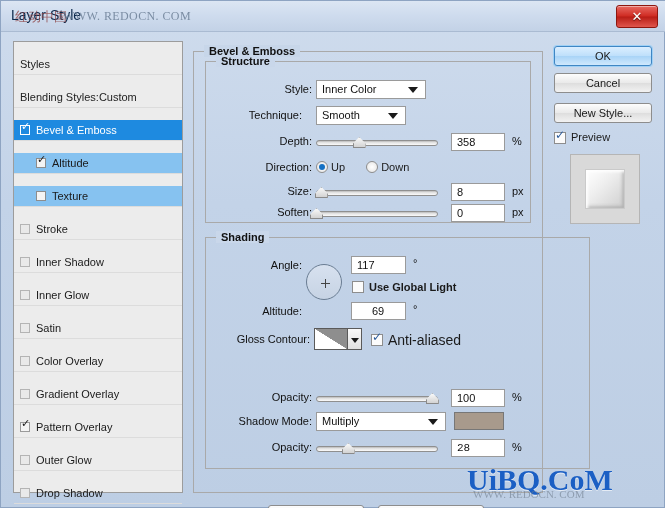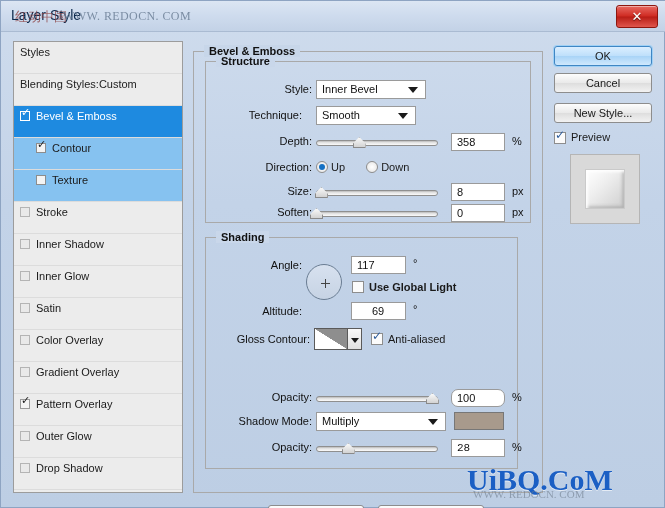--- a/index.html
+++ b/index.html
@@ -50,25 +50,26 @@
     position:absolute;left:0;top:0;width:100%;height:100%;
     color:#fff;font-size:13px;font-weight:bold;line-height:21px;text-align:center;
     text-shadow:0 1px 1px rgba(0,0,0,.5);
   }
   
   #styles-panel{
     position:absolute;left:12px;top:40px;width:170px;height:452px;
     background:#ececec;border:1px solid #9c9c9c;box-sizing:border-box;
   }
   .style-row{
-    height:32px;line-height:21px;
+    height:21px;line-height:21px;
     border-bottom:1px solid #dcdcdc;
     padding-left:6px;box-sizing:border-box;
     position:relative;white-space:nowrap;
     font-size:11px;
+    margin-top:12px;
   }
   .style-row.header{font-size:11px;color:#222;background:#ececec;}
   .style-row.selected{background:#1e8ae0;color:#fff;}
   .style-row.sub{background:#86c2f0;padding-left:22px;}
   .cb{
     display:inline-block;width:10px;height:10px;
     border:1px solid #9a9a9a;background:#f4f4f4;
     vertical-align:middle;margin-right:6px;position:relative;top:-1px;
     box-sizing:border-box;
   }
@@ -118,21 +119,21 @@
   .groupbox{
     position:absolute;border:1px solid #a9a9a9;box-sizing:border-box;
   }
   .group-title{
     position:absolute;top:-7px;left:10px;padding:0 5px;
     background:#c9d7ea;font-weight:bold;font-size:11px;color:#111;
   }
   #bevel-group{left:0;top:10px;width:350px;height:442px;}
   #bevel-group .group-title{background:#c7d6e9;}
   #structure-group{left:12px;top:20px;width:326px;height:162px;}
-  #shading-group{left:12px;top:196px;width:313px;height:232px;}
+  #shading-group{left:12px;top:196px;width:385px;height:232px;}
   .group-title.inner{background:#c9d7ea;}
   
   .row{position:absolute;height:20px;white-space:nowrap;}
   .lbl{position:absolute;right:0;top:3px;font-size:11px;text-align:right;color:#111;}
   .sel{
     position:absolute;height:19px;
     background:#ffffff;border:1px solid #9a9a9a;box-sizing:border-box;
     font-size:11px;line-height:17px;padding-left:5px;color:#111;
     cursor:pointer;
   }
@@ -257,21 +258,21 @@
 
   <div id="styles-panel">
     <div class="style-row header">
       <span>Styles</span>
     </div>
     <div class="style-row header">
       <span>Blending Styles:Custom</span>
     </div>
     <div id="styles-items">
         <div class="style-row selected"><span class="cb checked"></span><span>Bevel &amp; Emboss</span></div>
-        <div class="style-row sub"><span class="cb checked"></span><span>Contour</span></div>
+        <div class="style-row sub"><span class="cb checked"></span><span>Altitude</span></div>
         <div class="style-row sub"><span class="cb cb-gray"></span><span>Texture</span></div>
         <div class="style-row"><span class="cb cb-gray"></span><span>Stroke</span></div>
         <div class="style-row"><span class="cb cb-gray"></span><span>Inner Shadow</span></div>
         <div class="style-row"><span class="cb cb-gray"></span><span>Inner Glow</span></div>
         <div class="style-row"><span class="cb cb-gray"></span><span>Satin</span></div>
         <div class="style-row"><span class="cb cb-gray"></span><span>Color Overlay</span></div>
         <div class="style-row"><span class="cb cb-gray"></span><span>Gradient Overlay</span></div>
         <div class="style-row"><span class="cb checked"></span><span>Pattern Overlay</span></div>
         <div class="style-row"><span class="cb cb-gray"></span><span>Outer Glow</span></div>
         <div class="style-row"><span class="cb cb-gray"></span><span>Drop Shadow</span></div>
@@ -293,28 +294,28 @@
     <div class="groupbox" id="bevel-group">
       <div class="group-title">Bevel &amp; Emboss</div>
     </div>
 
     <div class="groupbox" id="structure-group">
       <div class="group-title inner">Structure</div>
 
       <div class="row" style="left:0;top:18px;width:326px;">
         <div class="lbl" style="right:220px;width:90px;">Style:</div>
         <div class="sel" style="left:110px;top:0;width:110px;">
-          <span>Inner Bevel</span>
+          <span>Inner Color</span>
           <span class="arrow"></span>
         </div>
       </div>
 
       <div class="row" style="left:0;top:44px;width:326px;">
         <div class="lbl" style="right:230px;width:90px;">Technique:</div>
-        <div class="sel" style="left:110px;top:0;width:100px;">
+        <div class="sel" style="left:110px;top:0;width:90px;">
           <span>Smooth</span>
           <span class="arrow"></span>
         </div>
       </div>
 
       <div class="row" style="left:0;top:70px;width:326px;">
         <div class="lbl" style="right:220px;width:90px;">Depth:</div>
         <div class="slider" style="left:110px;width:122px;">
           <div class="track"></div>
           <div class="thumb" id="depth-thumb" style="left: calc(35% - 6px);"></div>
@@ -379,32 +380,32 @@
 
       <div class="row" style="left:0;top:92px;width:326px;">
         <div class="lbl" style="right:222px;width:100px;">Gloss Contour:</div>
         <div id="gloss-swatch" style="left:108px;top:-2px;">
           <div class="tri"></div>
         </div>
         <div id="gloss-dd" style="left:142px;top:-2px;">
           <div class="arrow"></div>
         </div>
         <div style="position:absolute;left:165px;top:2px;">
-          <span class="chk-inline checked"></span><span style="font-size:11px;vertical-align:middle;">Anti-aliased</span>
+          <span class="chk-inline checked"></span><span style="font-size:14px;vertical-align:middle;">Anti-aliased</span>
         </div>
       </div>
 
 
       <div class="row" style="left:0;top:150px;width:326px;">
         <div class="lbl" style="right:220px;width:90px;">Opacity:</div>
         <div class="slider" style="left:110px;width:122px;">
           <div class="track"></div>
           <div class="thumb" id="hl-opacity-thumb" style="left: calc(95% - 6px);"></div>
         </div>
-        <div class="numbox" style="left:245px;top:1px;border-radius:7px;">100</div>
+        <div class="numbox" style="left:245px;top:1px;">100</div>
         <div class="unit" style="left:306px;">%</div>
       </div>
 
       <div class="row" style="left:0;top:174px;width:326px;">
         <div class="lbl" style="right:220px;width:110px;">Shadow Mode:</div>
         <div class="sel" style="left:110px;top:0;width:130px;">
           <span>Multiply</span>
           <span class="arrow"></span>
         </div>
         <div class="swatch" id="shadow-swatch" style="left: 248px; top: 0px; background: rgb(168, 154, 140);"></div>

